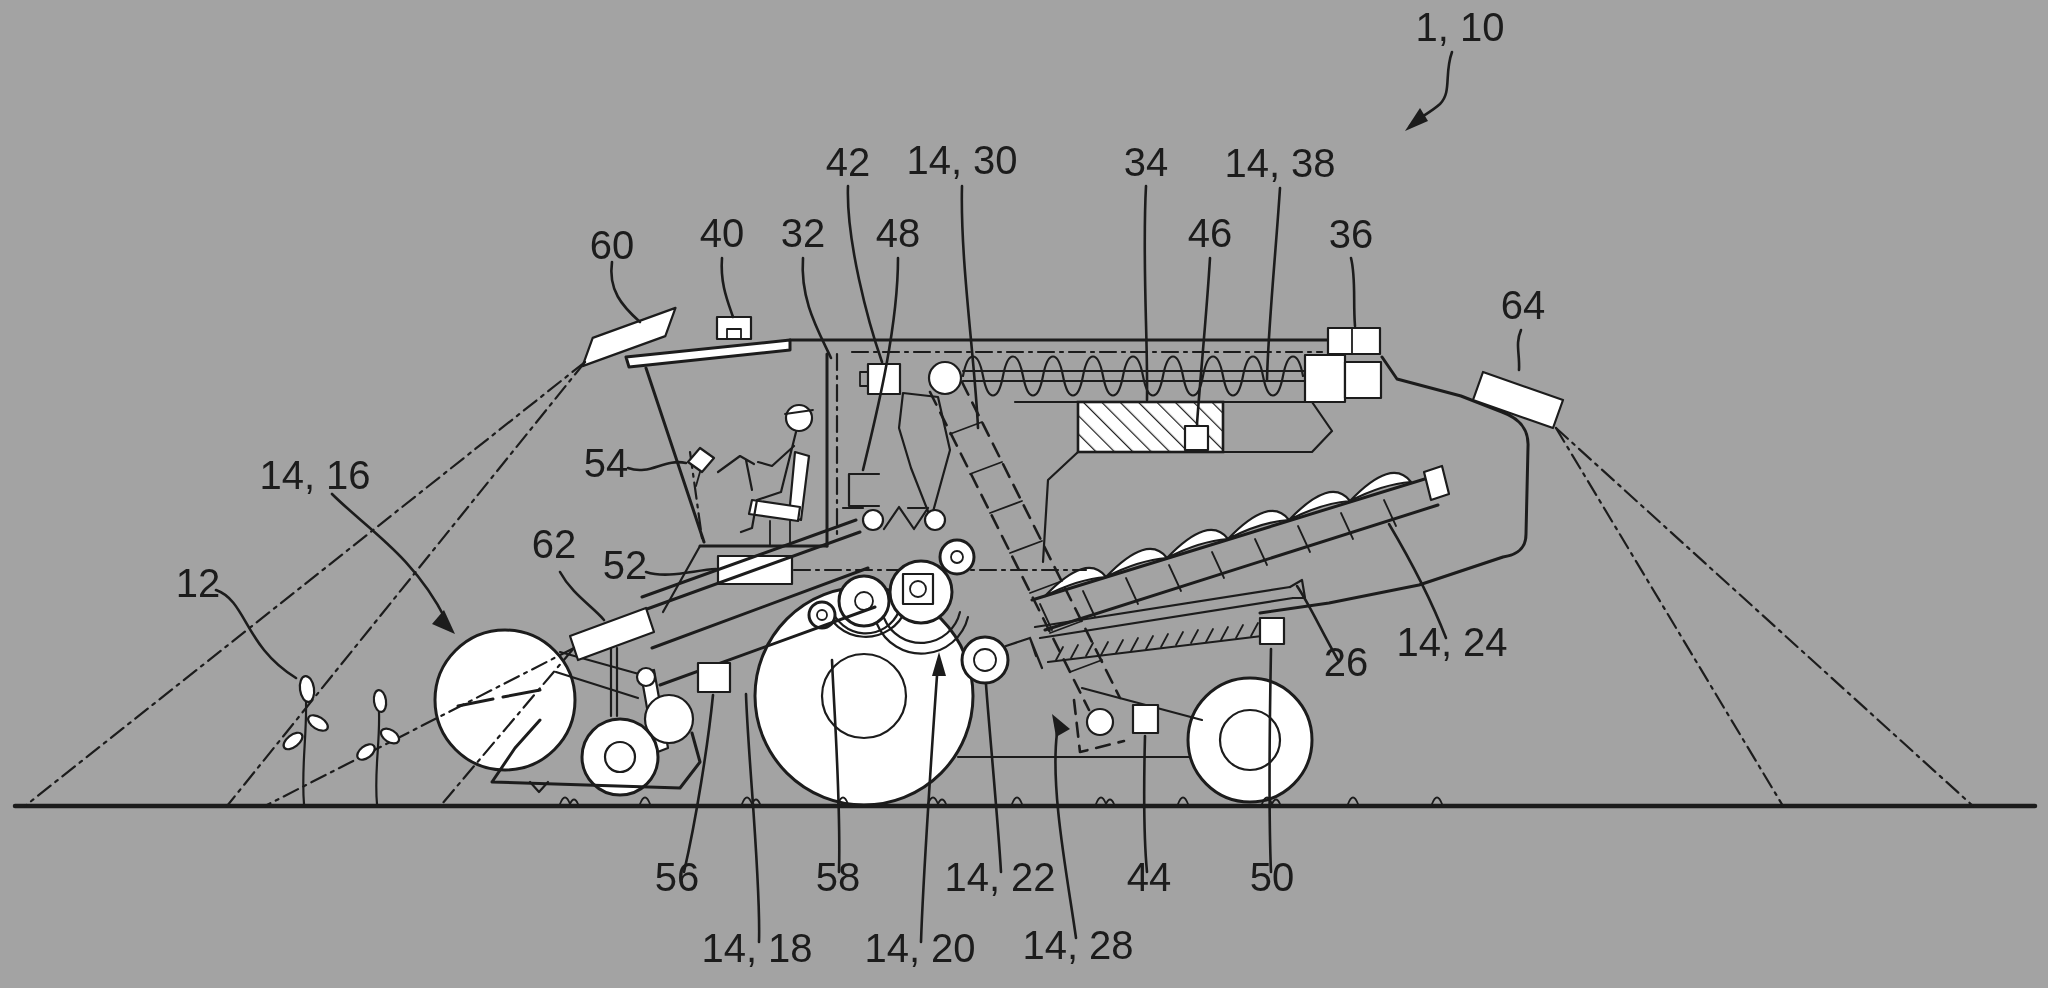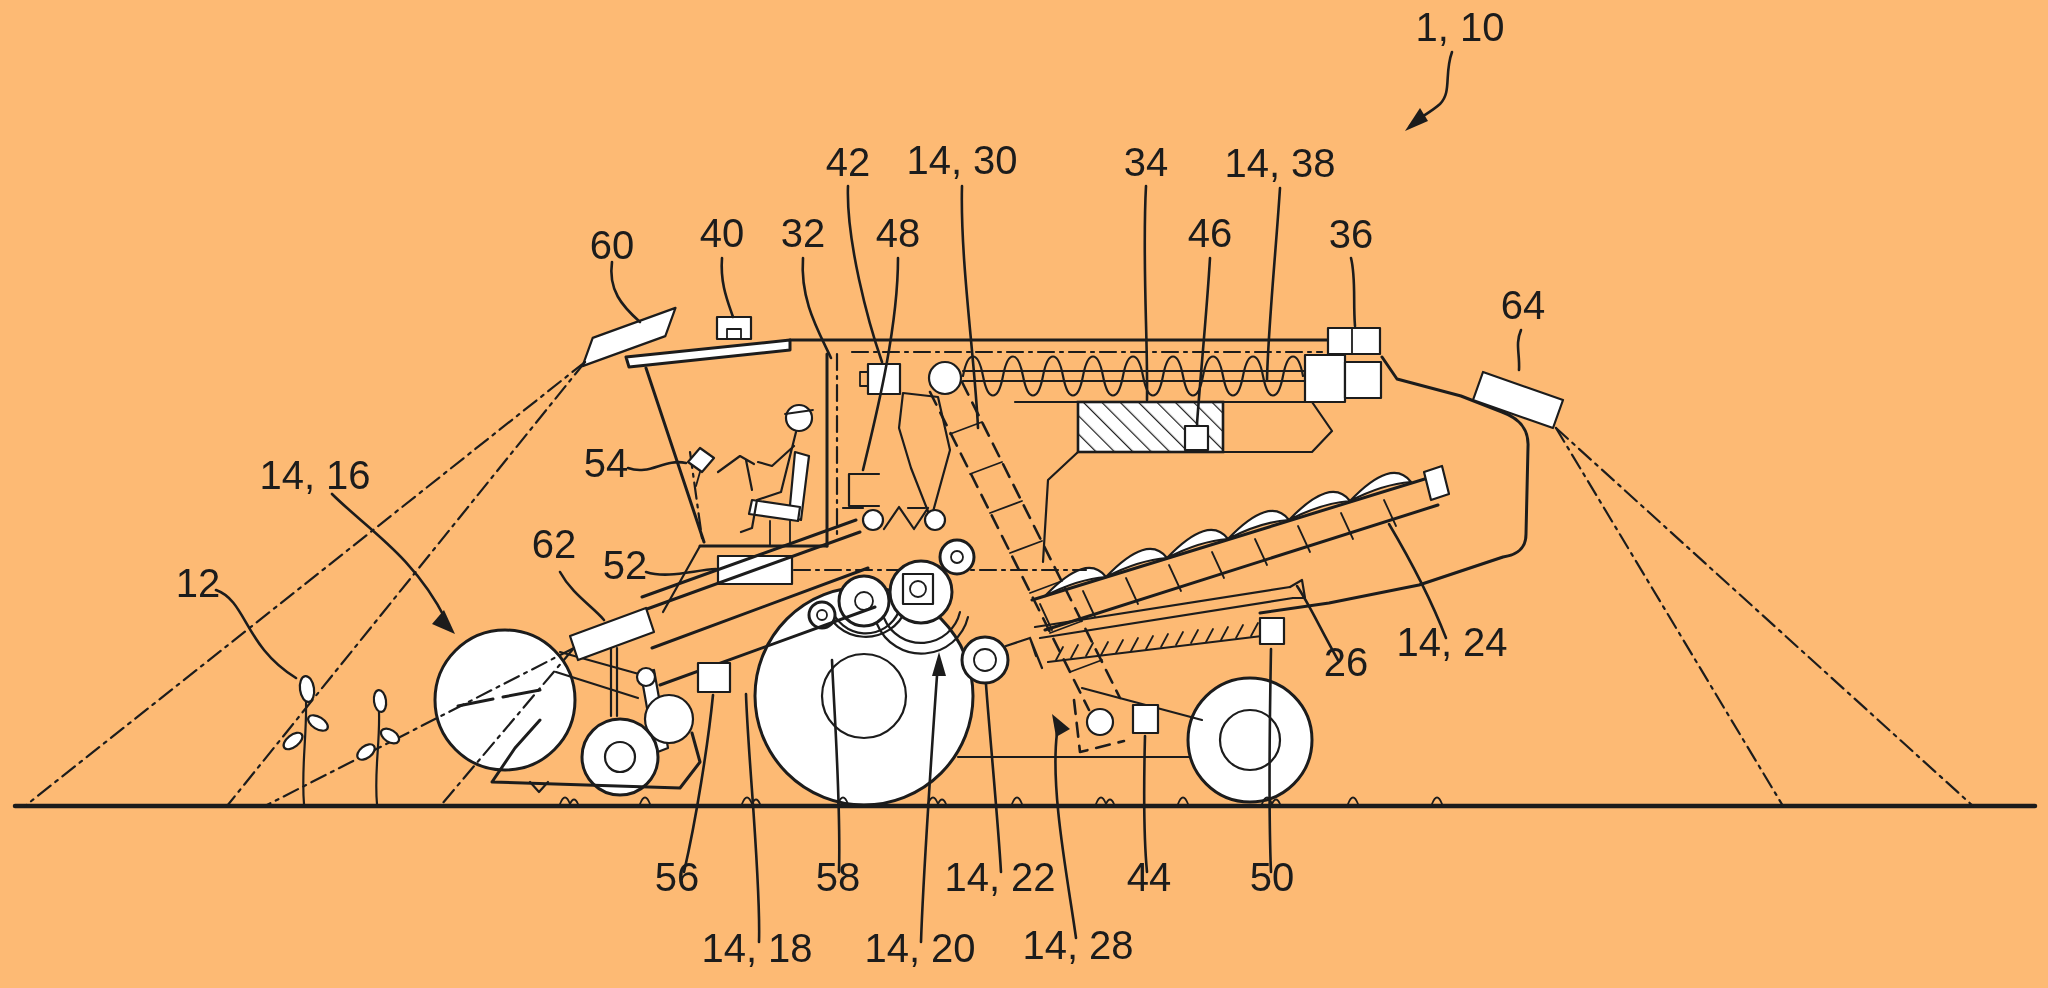--- a/index.html
+++ b/index.html
@@ -1,16 +1,16 @@
 <!DOCTYPE html>
 <html><head>
 <meta charset="utf-8">
 <style>
   html,body{margin:0;padding:0;background:#ffffff;}
-  .stage{width:2048px;height:988px;background:#fdba74;overflow:hidden;}
+  .stage{width:2048px;height:988px;background:#a3a3a3;overflow:hidden;}
   svg{display:block;}
   text.ref{font-family:"Liberation Sans","DejaVu Sans",sans-serif;font-size:40px;fill:#1c1c1c;text-anchor:middle;}
   .ink{stroke:#1c1c1c;fill:none;stroke-width:3;stroke-linecap:round;stroke-linejoin:round;}
   .thin{stroke-width:2.2;}
   .hair{stroke-width:1.8;}
   .thick{stroke-width:4.5;}
   .wfill{fill:#ffffff;}
   .dashdot{stroke-dasharray:16 6 3 6;stroke-width:2.2;}
   .dashed{stroke-dasharray:14 9;stroke-width:2.6;}
   .leader{stroke:#1c1c1c;fill:none;stroke-width:2.6;stroke-linecap:round;}

